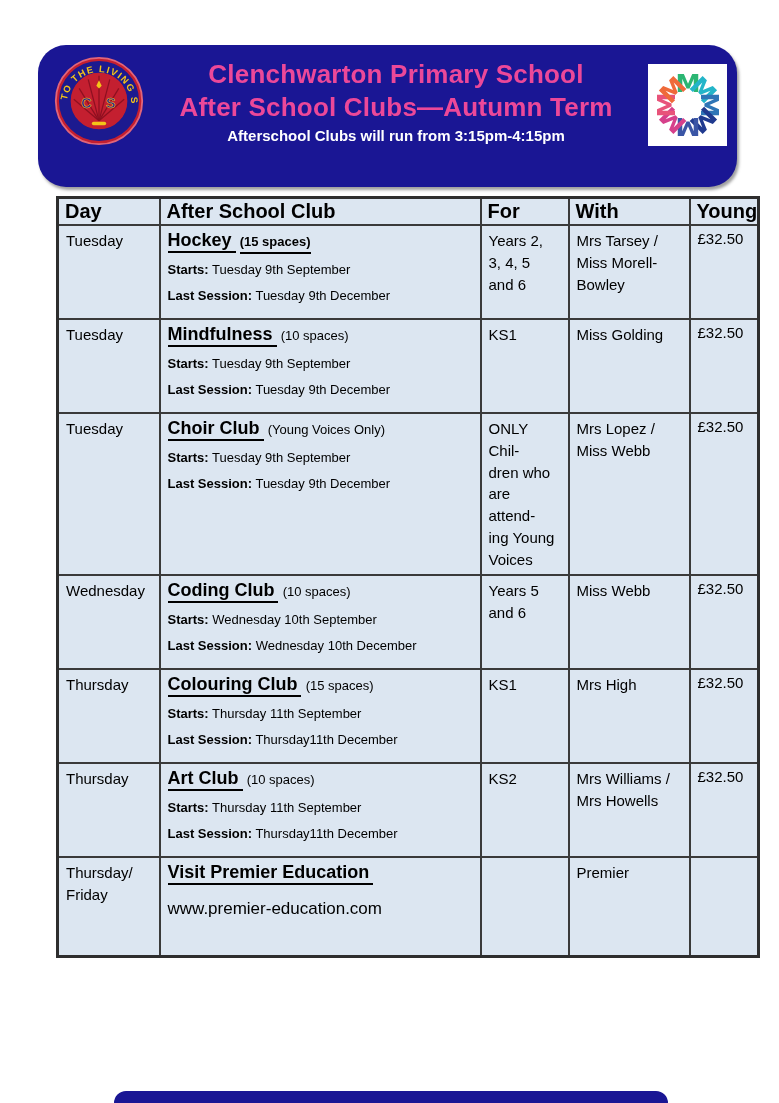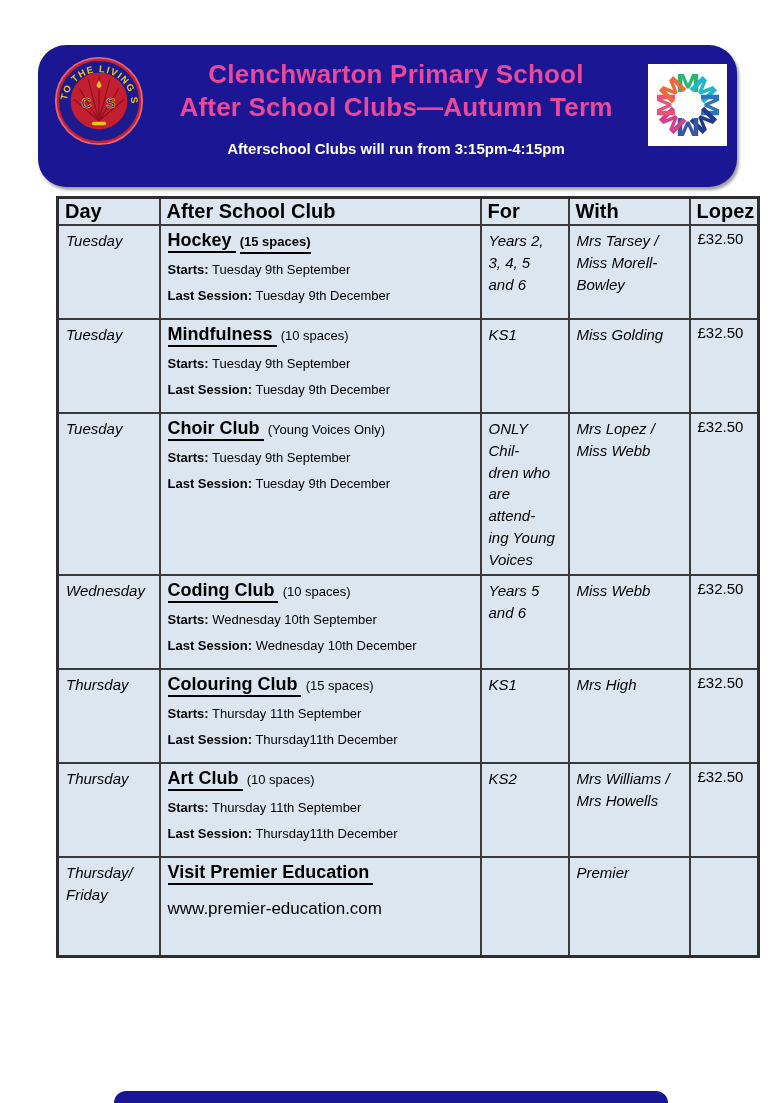--- a/index.html
+++ b/index.html
@@ -7,33 +7,33 @@
         font-family:"Liberation Sans","DejaVu Sans",sans-serif;color:#000;}
 
   
   .banner{position:absolute;left:38px;top:45px;width:699px;height:142px;
           background:#1a1694;border-radius:28px;
           box-shadow:2px 3px 3px rgba(80,80,80,.55);
           display:flex;align-items:flex-start;}
   .crest-wrap{flex:0 0 auto;margin:11px 0 0 16px;}
   .banner-text{flex:1 1 auto;text-align:center;padding-top:13px;}
   .banner-title{color:#ec4899;font-weight:bold;font-size:26px;line-height:33px;letter-spacing:.2px;}
-  .banner-sub{color:#fff;font-weight:bold;font-size:15px;line-height:20px;margin-top:15px;}
+  .banner-sub{color:#fff;font-weight:bold;font-size:15px;line-height:20px;margin-top:2px;}
   .premier-wrap{flex:0 0 auto;margin:19px 10px 0 0;width:79px;height:82px;background:#fff;
                 display:flex;align-items:center;justify-content:center;}
 
   
   table.clubs{position:absolute;left:56px;top:196px;width:701px;border-collapse:collapse;
               table-layout:fixed;}
   table.clubs,table.clubs th,table.clubs td{border:2px solid #3a3a3a;}
   table.clubs{border:3px solid #2e2e2e;}
   table.clubs th{background:#dce6f1;font-size:20px;font-weight:bold;text-align:left;
                  padding:1px 6px;height:23px;}
   table.clubs td{background:#dce6f1;vertical-align:top;font-size:15px;padding:4px 7px;}
-  .pre{white-space:pre-line;line-height:1.45;font-style:italic;}
+  .pre{white-space:pre-line;line-height:1.45;}
   tbody tr:nth-child(1){height:89px;}
   tbody tr:nth-child(2){height:88px;}
   tbody tr:nth-child(3){height:103px;}
   tbody tr:nth-child(4){height:91px;}
   tbody tr:nth-child(5){height:93px;}
   tbody tr:nth-child(6){height:92px;}
   tbody tr:nth-child(7){height:99px;}
   td.club p{margin:0 0 11px 0;}
   p.club-title{margin:2px 0 14px 0;}
   .club-name{font-size:18px;font-weight:bold;border-bottom:2px solid #000;padding:0 4px 1px 0;}
@@ -110,21 +110,21 @@
         <col style="width:88px">
       <col style="width:121px">
         <col style="width:69px">
     </colgroup>
     <thead>
       <tr>
         <th>Day</th>
         <th>After School Club</th>
         <th>For</th>
         <th>With</th>
-        <th>Lopez</th>
+        <th>Young</th>
       </tr>
     </thead>
     <tbody>
 
       <tr>
         <td class="pre">Tuesday</td>
         <td class="club">
           <p class="club-title"><span class="club-name">Hockey</span> <span class="club-note note-strong">(15 spaces)</span></p>
           <p class="detail"><b>Starts:</b> <span>Tuesday 9th September</span></p>
           <p class="detail"><b>Last Session:</b> <span>Tuesday 9th December</span></p>

